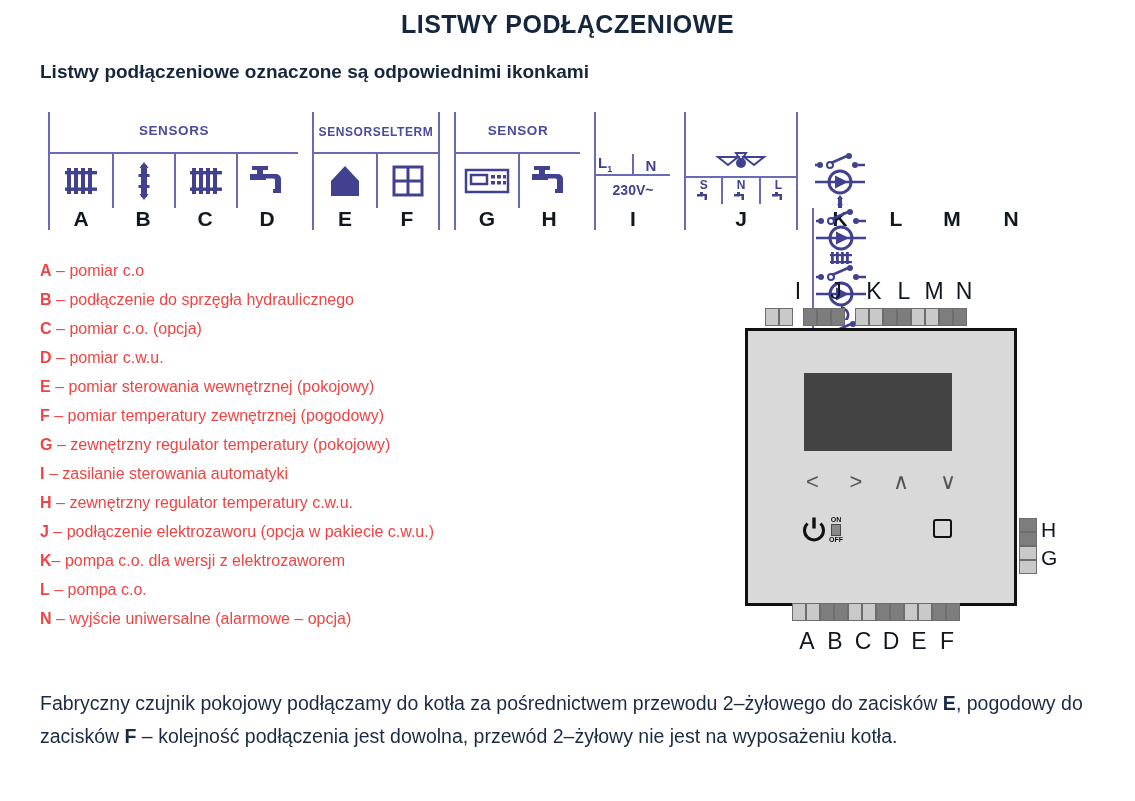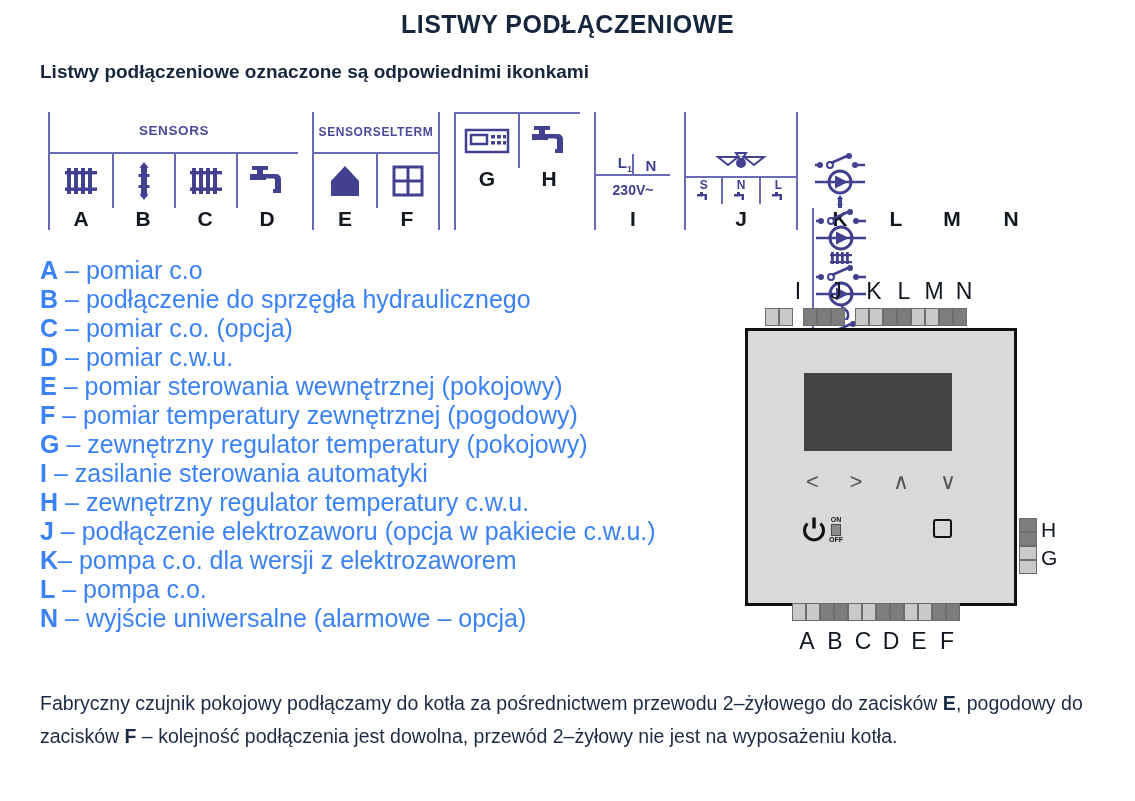--- a/index.html
+++ b/index.html
@@ -82,23 +82,23 @@
   }
   .icon { color:#41418f; display:block; }
 
   
   .legend {
     position:absolute;
     left:40px; top:256px;
     width:680px;
   }
   .leg-row {
-    font-size:25px;
+    font-size:16px;
     line-height:29px;
-    color:#3b82f6;
+    color:#ef4444;
     white-space:nowrap;
   }
   .leg-key { font-weight:bold; }
 
   
   .footer {
     position:absolute;
     left:40px; top:687px;
     width:1060px;
     font-size:19.5px;
@@ -272,20 +272,21 @@
         </svg>
       </div>
     </div>
     <div class="letters">
       <div class="letter">E</div>
       <div class="letter">F</div>
     </div>
   </div>
 
   <div class="grp grp-outer-left">
+    <div class="grp-head">SENSOR</div>
     <div class="grp-cells">
       <div class="cell">
         <svg class="icon" width="46" height="30" viewBox="0 0 46 30">
           <rect x="2" y="4" width="42" height="22" fill="none" stroke="#41418f" stroke-width="2.5"></rect>
           <rect x="7" y="9" width="16" height="9" fill="none" stroke="#41418f" stroke-width="2.5"></rect>
           <rect x="27" y="9" width="4" height="3.5" fill="#41418f"></rect>
           <rect x="33" y="9" width="4" height="3.5" fill="#41418f"></rect>
           <rect x="27" y="15" width="4" height="3.5" fill="#41418f"></rect>
           <rect x="33" y="15" width="4" height="3.5" fill="#41418f"></rect>
           <rect x="39" y="9" width="3" height="3.5" fill="#41418f"></rect>
@@ -306,21 +307,21 @@
       <div class="letter">G</div>
       <div class="letter">H</div>
     </div>
   </div>
 
   <div class="grp grp-outer-left">
     <div class="grp-head">&nbsp;</div>
     <div class="grp-cells" style="border-top:none;">
       <div class="cell" style="width:74px;flex-direction:column;justify-content:flex-start;">
         <div style="display:flex;align-items:flex-end;justify-content:center;width:100%;height:22px;font-size:15px;font-weight:bold;color:#41418f;">
-          <span style="width:34px;text-align:right;margin-top:24px;">L<sub style="font-size:9px;">1</sub></span>
+          <span style="width:34px;text-align:left;margin-top:24px;">L<sub style="font-size:9px;">1</sub></span>
           <span style="border-left:2px solid #6b6bb5;height:20px;"></span>
           <span style="width:34px;text-align:center;">N</span>
         </div>
         <div style="width:100%;border-top:2px solid #6b6bb5;"></div>
         <div style="font-size:14px;font-weight:bold;color:#41418f;padding-top:6px;">230V~</div>
       </div>
     </div>
     <div class="letters">
       <div class="letter" style="width:74px;">I</div>
     </div>

